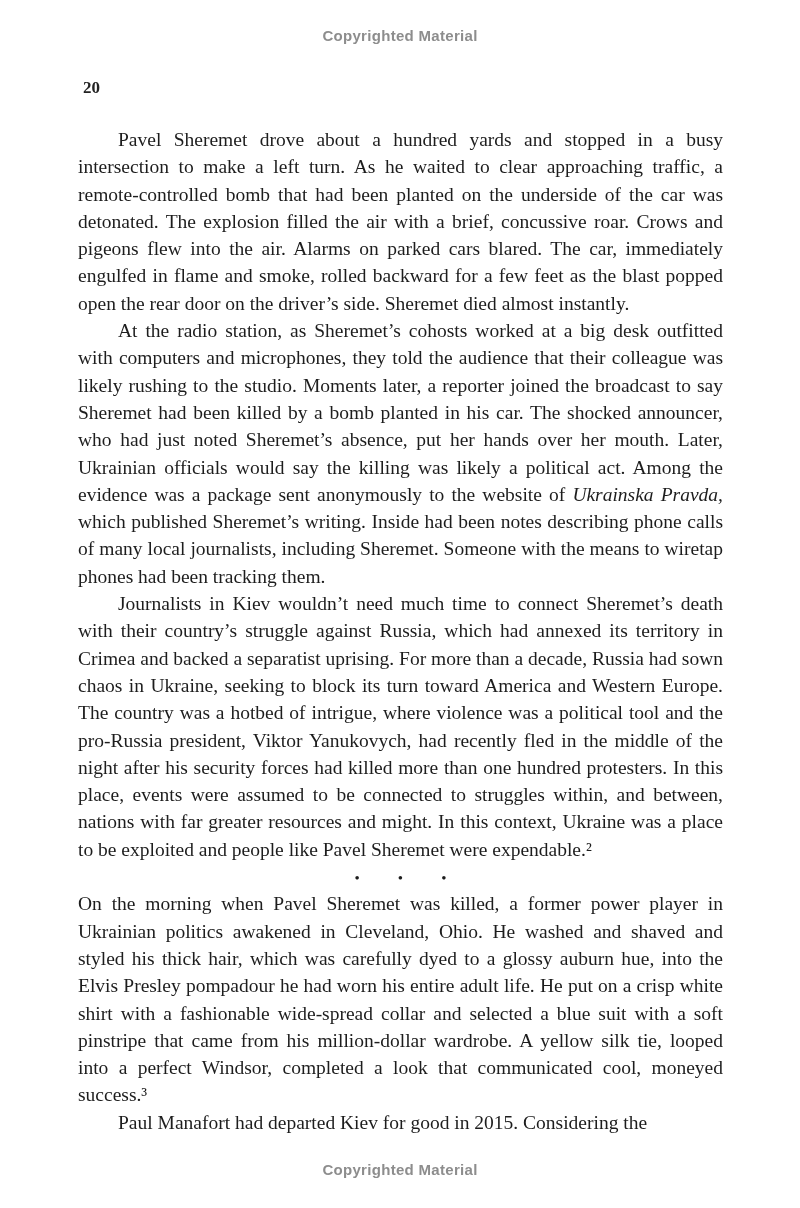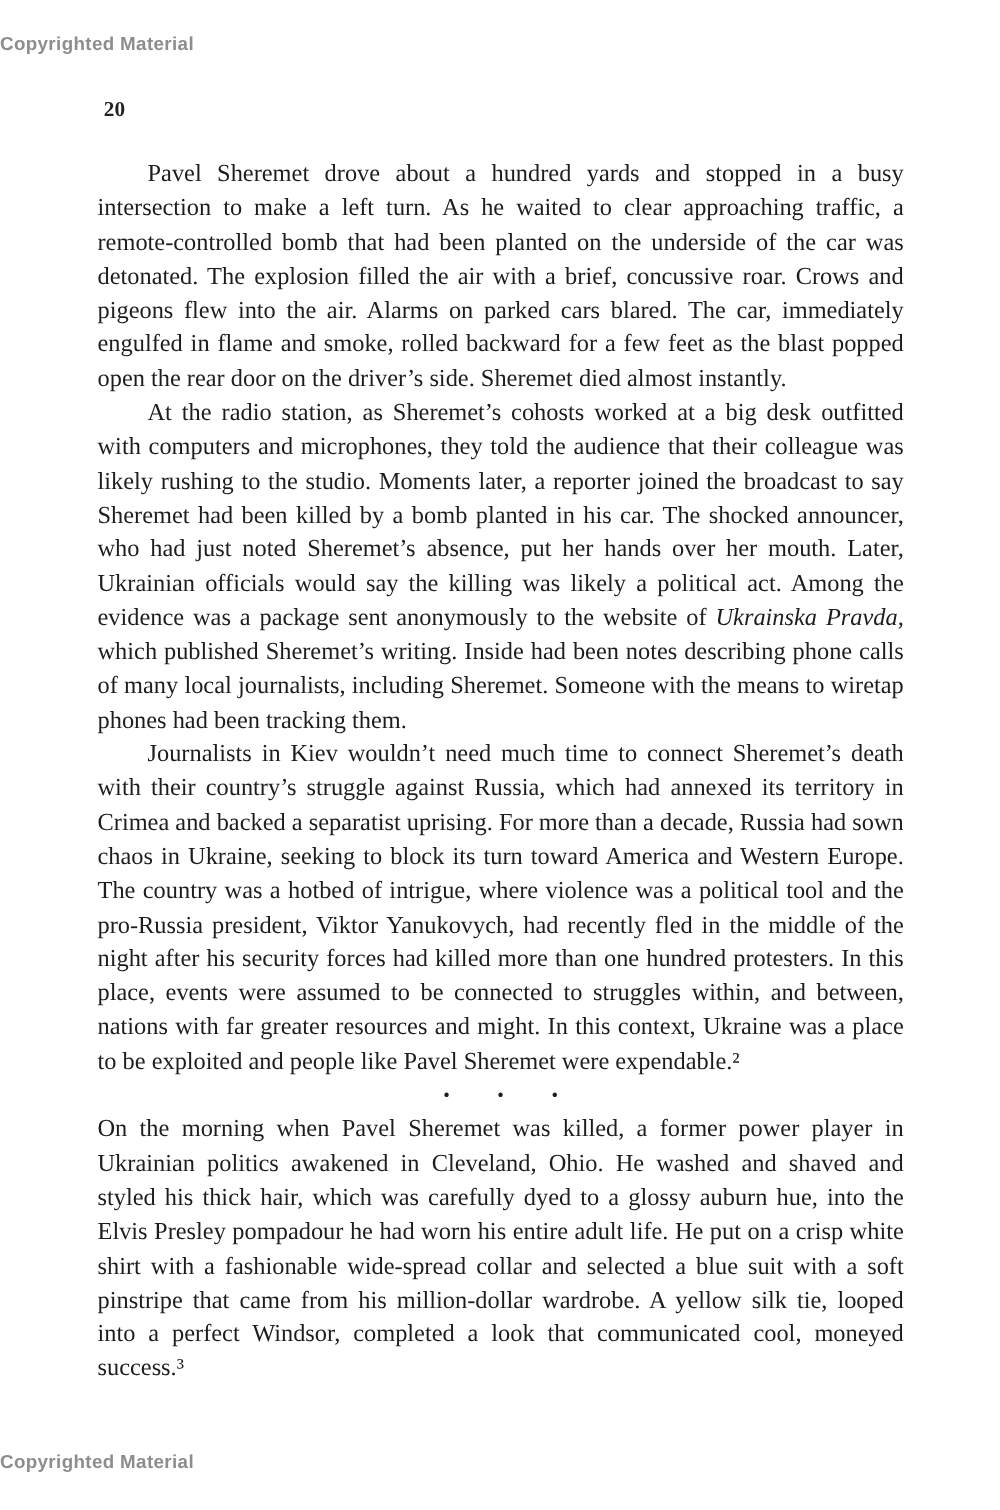--- a/index.html
+++ b/index.html
@@ -7,20 +7,21 @@
     position: relative;
     width: 800px;
     height: 1208px;
     background: #ffffff;
     overflow: hidden;
     font-family: "Liberation Serif", "DejaVu Serif", serif;
   }
   .notice {
     position: absolute;
     left: 0; right: 0;
+    text-align: center;
     font-family: "Liberation Sans", "DejaVu Sans", sans-serif;
     font-weight: bold;
     font-size: 15px;
     letter-spacing: 0.02em;
     color: #8d8d8d;
   }
   .notice.top { top: 27px; }
   .notice.bottom { top: 1161px; }
   .running-row {
     position: absolute;
@@ -82,16 +83,17 @@
   <div class="running-row">
     <span class="page-number">20</span>
   </div>
 
   <div class="body-content">
       <p class="para indent"><span>Pavel Sheremet drove about a hundred yards and stopped in a busy intersection to make a left turn. As he waited to clear approaching traffic, a remote-controlled bomb that had been planted on the underside of the car was detonated. The explosion filled the air with a brief, concussive roar. Crows and pigeons flew into the air. Alarms on parked cars blared. The car, immediately engulfed in flame and smoke, rolled backward for a few feet as the blast popped open the rear door on the driver’s side. Sheremet died almost instantly.</span></p>
       <p class="para indent"><span>At the radio station, as Sheremet’s cohosts worked at a big desk outfitted with computers and microphones, they told the audience that their colleague was likely rushing to the studio. Moments later, a reporter joined the broadcast to say Sheremet had been killed by a bomb planted in his car. The shocked announcer, who had just noted Sheremet’s absence, put her hands over her mouth. Later, Ukrainian officials would say the killing was likely a political act. Among the evidence was a package sent anonymously to the website of </span><em>Ukrainska Pravda,</em><span> which published Sheremet’s writing. Inside had been notes describing phone calls of many local journalists, including Sheremet. Someone with the means to wiretap phones had been tracking them.</span></p>
       <p class="para indent"><span>Journalists in Kiev wouldn’t need much time to connect Sheremet’s death with their country’s struggle against Russia, which had annexed its territory in Crimea and backed a separatist uprising. For more than a decade, Russia had sown chaos in Ukraine, seeking to block its turn toward America and Western Europe. The country was a hotbed of intrigue, where violence was a political tool and the pro-Russia president, Viktor Yanukovych, had recently fled in the middle of the night after his security forces had killed more than one hundred protesters. In this place, events were assumed to be connected to struggles within, and between, nations with far greater resources and might. In this context, Ukraine was a place to be exploited and people like Pavel Sheremet were expendable.²</span></p>
       <div class="divider"><span class="dot">•</span><span class="dot">•</span><span class="dot">•</span></div>
       <p class="para"><span>On the morning when Pavel Sheremet was killed, a former power player in Ukrainian politics awakened in Cleveland, Ohio. He washed and shaved and styled his thick hair, which was carefully dyed to a glossy auburn hue, into the Elvis Presley pompadour he had worn his entire adult life. He put on a crisp white shirt with a fashionable wide-spread collar and selected a blue suit with a soft pinstripe that came from his million-dollar wardrobe. A yellow silk tie, looped into a perfect Windsor, completed a look that communicated cool, moneyed success.³</span></p>
+      <p class="para indent"><span>Paul Manafort had departed Kiev for good in 2015. Considering the</span></p>
     </div>
 
   <div class="notice bottom">Copyrighted Material</div>
 </div>
 
 </body></html>

